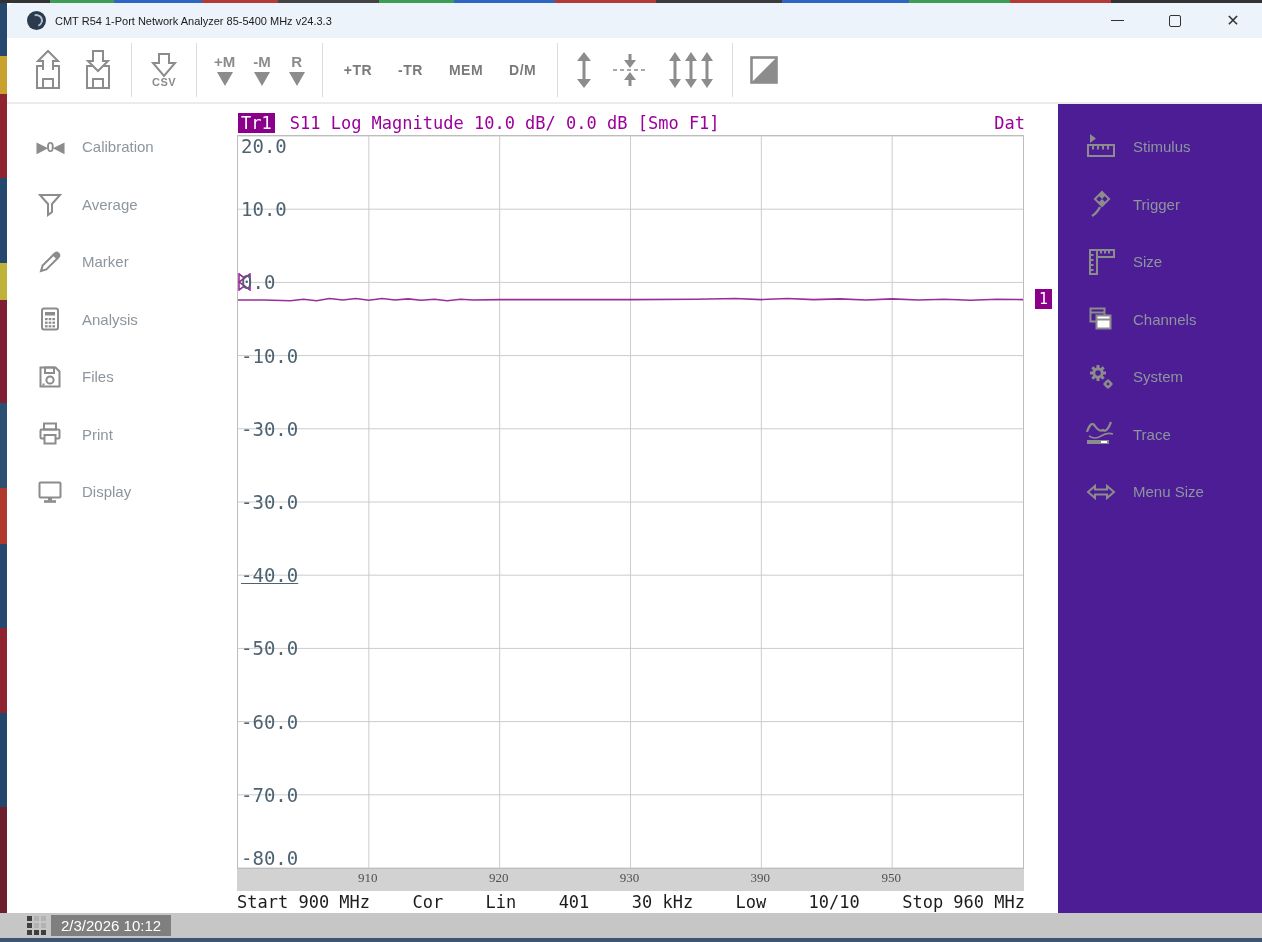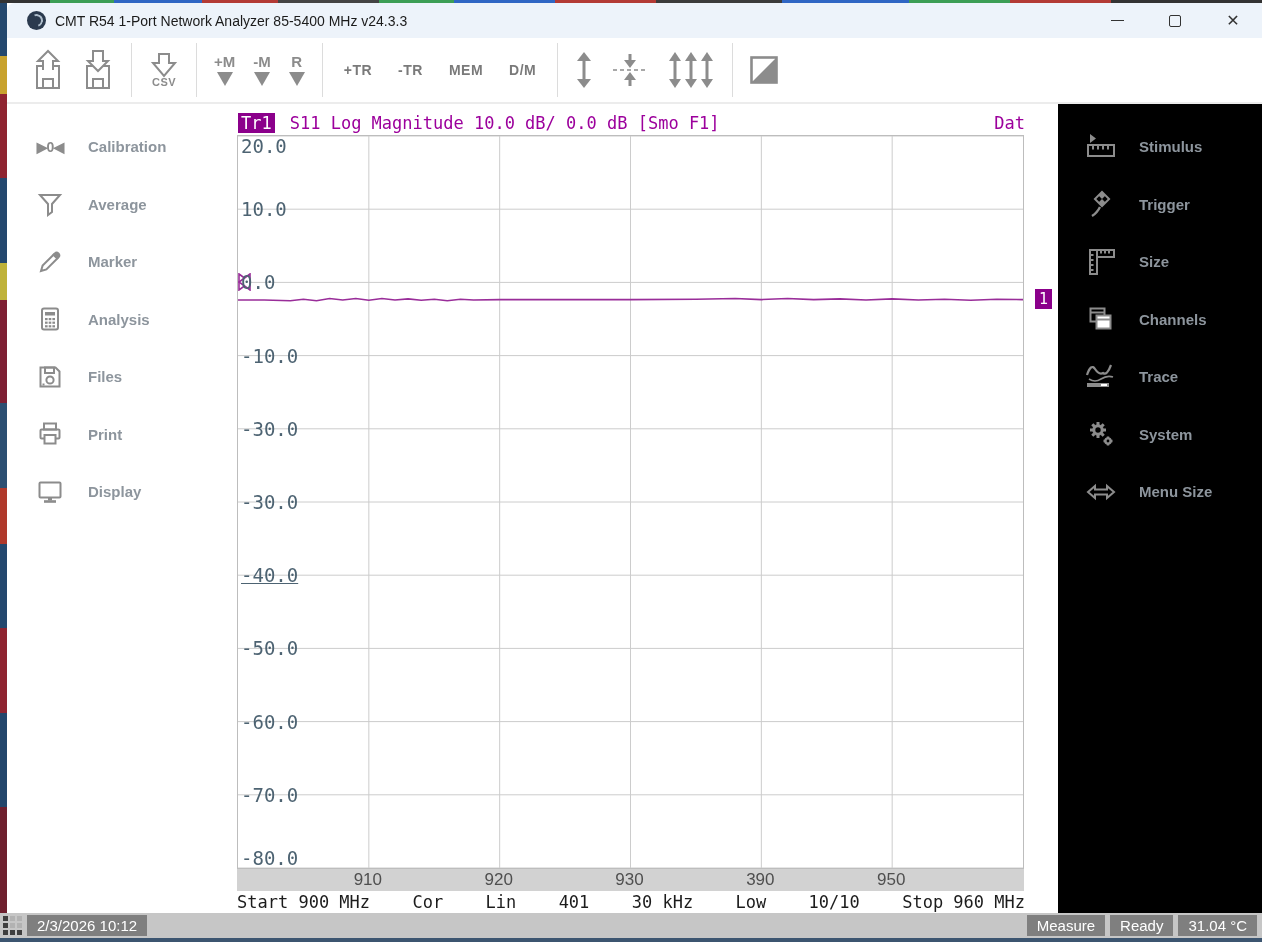--- a/index.html
+++ b/index.html
@@ -6,63 +6,63 @@
   html,body { width:1262px; height:942px; overflow:hidden; font-family:"Liberation Sans",sans-serif; background:#fff; }
   #desktop-left { position:absolute; left:0; top:0; width:7px; height:938px;
     background:linear-gradient(#24486e 0 6%, #c8a22e 6% 10%, #8f2430 10% 19%, #24486e 19% 28%, #bfb23a 28% 32%, #7e1f33 32% 43%, #2c4f72 43% 52%, #b0392b 52% 58%, #24486e 58% 67%, #8f2430 67% 76%, #23466b 76% 86%, #6e1f2e 86% 100%); }
   #desktop-top { position:absolute; left:0; top:0; width:1262px; height:3px;
     background:linear-gradient(90deg,#333 0 4%, #3c9e55 4% 9%, #2f66c4 9% 16%, #b33a35 16% 22%, #444 22% 30%, #3c9e55 30% 36%, #2f66c4 36% 44%, #b33a35 44% 52%, #3b3b3b 52% 62%, #2f66c4 62% 72%, #3c9e55 72% 80%, #b33a35 80% 88%, #333 88% 100%); }
 
   
   #titlebar { position:absolute; left:7px; top:3px; right:0; height:35px; background:#edf3fa; border-top-left-radius:8px; display:flex; align-items:center; }
   #app-icon { width:19px; height:19px; border-radius:50%; background:#2b3a4e; margin-left:20px; position:relative; overflow:hidden; flex:0 0 auto; }
   #app-icon::after { content:""; position:absolute; left:3px; top:3px; width:9px; height:9px; border-radius:50%; border:2px solid #aebdcb; border-left-color:transparent; border-bottom-color:transparent; transform:rotate(25deg); }
-  #title-text { margin-left:9px; font-size:14px; color:#1b1b1b; }
+  #title-text { margin-left:9px; font-size:11px; color:#1b1b1b; }
   #win-controls { margin-left:auto; display:flex; height:100%; }
   .win-btn { width:58px; height:100%; display:flex; align-items:center; justify-content:center; color:#333; }
   .glyph-min { width:13px; height:0; border-top:1.5px solid #333; display:block; }
   .glyph-max { width:12px; height:12px; border:1.4px solid #333; border-radius:2px; display:block; }
   .glyph-close { font-size:16px; line-height:1; color:#333; }
 
   
   #toolbar { position:absolute; left:7px; top:38px; right:0; height:66px; background:#fff; border-bottom:2px solid #ececec; display:flex; align-items:center; padding-left:16px; }
   .tb-btn { display:flex; flex-direction:column; align-items:center; justify-content:center; margin:0 9px; color:#8c8c8c; }
   .tb-sep { width:1px; height:54px; background:#dcdcdc; margin:0 8px; }
   .tb-text { font-size:14px; font-weight:700; color:#7a7a7a; letter-spacing:.5px; margin:0 13px; }
   .mk-label { font-size:15px; font-weight:700; color:#8c8c8c; line-height:14px; font-family:"Liberation Sans",sans-serif; }
   .mk-tri { width:0; height:0; border-left:8px solid transparent; border-right:8px solid transparent; border-top:14px solid #8c8c8c; margin-top:3px; }
   .csv-label { font-size:11px; font-weight:700; color:#8c8c8c; margin-top:-2px; letter-spacing:.5px; }
 
   
   #left-menu { position:absolute; left:7px; top:104px; width:224px; bottom:29px; background:#fff; padding-top:14px; }
-  #right-menu { position:absolute; left:1058px; top:104px; right:0; bottom:29px; background:#000000; padding-top:14px; }
+  #right-menu { position:absolute; left:1058px; top:104px; right:0; bottom:29px; background:#4c1d95; padding-top:14px; }
   .menu-item { height:57.5px; display:flex; align-items:center; padding-left:26px; cursor:default; }
   .menu-icon { width:34px; display:flex; justify-content:center; align-items:center; flex:0 0 auto; color:#8c8c8c; }
-  .menu-label { margin-left:21px; font-size:15px; color:#8d959d;font-weight:bold; }
+  .menu-label { margin-left:15px; font-size:15px; color:#8d959d; }
   .cal-glyph { font-size:14px; font-weight:700; color:#8c8c8c; letter-spacing:-1px; white-space:nowrap; }
 
   
   #trace-header { position:absolute; left:238px; top:112px; width:787px; height:22px; display:flex; align-items:center; font-family:"DejaVu Sans Mono",monospace; font-size:17px; }
   #trace-badge { background:#8b008b; color:#fff; padding:0 3px; line-height:20px; }
   #trace-title { color:#9c009c; margin-left:15px; white-space:pre; }
   #corner-label { margin-left:auto; color:#9c009c; }
   #plot-area { position:absolute; left:237px; top:135px; width:787px; height:734px; border:1px solid #bdbdbd; background:#fff; }
   #plot-area svg { position:absolute; left:0; top:0; }
   .ylab { position:absolute; left:3px; font-family:"DejaVu Sans Mono",monospace; font-size:19px; color:#4d6372; line-height:20px; background:transparent; }
   #x-axis-strip { position:absolute; left:237px; top:869px; width:787px; height:22px; background:#d2d2d2; }
-  .xlab { position:absolute; top:1px; transform:translateX(-50%); font-family:Liberation Sans, sans-serif; font-size:17px; color:#4f4f4f; }
+  .xlab { position:absolute; top:1px; transform:translateX(-50%); font-family:Liberation Serif, serif; font-size:13px; color:#4f4f4f; }
   .ref-tri { position:absolute; width:13px; height:18px; }
   #ref-tri-left { left:-12px; }
   #ref-tri-right { right:-13px; }
   #marker-badge { position:absolute; right:-29px; width:17px; height:20px; background:#8b008b; color:#fff; font-family:"DejaVu Sans Mono",monospace; font-size:15px; display:flex; align-items:center; justify-content:center; }
 
   #footer-row { position:absolute; left:237px; top:891px; width:788px; height:22px; display:flex; justify-content:space-between; align-items:center; font-family:"DejaVu Sans Mono",monospace; font-size:17px; color:#1c1c1c; white-space:pre; }
 
   
-  #status-bar { position:absolute; left:0; top:913px; width:1262px; height:25px; background:#c6c6c6; display:flex; align-items:center; }
+  #status-bar { position:absolute; left:0; top:913px; width:1262px; height:25px; background:#c6c6c6; display:flex; align-items:center;padding-left:24px; }
   #grip-icon { width:20px; height:20px; margin-left:2px; display:grid; grid-template-columns:repeat(3,5px); grid-template-rows:repeat(3,5px); gap:2px; align-content:center; justify-content:center; }
   #grip-icon i { display:block; background:#b2b2b2; }
   #grip-icon i.d { background:#3f3f3f; }
   .sb-box { background:#7f7f7f; color:#fff; font-size:15px; padding:1px 10px; margin-left:5px; line-height:19px; }
   #sb-right { margin-left:auto; display:flex; margin-right:5px; }
   #window-bottom-border { position:absolute; left:0; top:938px; width:1262px; height:4px; background:#3c5570; }
 
   svg.ic { stroke:#8c8c8c; fill:none; stroke-width:2; }
 </style>
 </head>
@@ -290,39 +290,39 @@
           <rect x="3.5" y="2.5" width="14" height="13"></rect>
           <path d="M3.5 6.5 h14"></path>
           <rect x="9.5" y="9.5" width="14" height="13" fill="#fff"></rect>
           <path d="M9.5 13.5 h14"></path>
         </svg>
     </span>
     <span class="menu-label">Channels</span>
   </div>
   <div class="menu-item">
     <span class="menu-icon">
+      <svg class="ic" width="28" height="28" viewBox="0 0 28 28">
+          <circle cx="11" cy="10" r="4.2" stroke-width="3"></circle>
+          <path d="M11 2 v3 M11 15 v3 M3 10 h3 M16 10 h3 M5.3 4.3 l2.1 2.1 M14.6 13.6 l2.1 2.1 M16.7 4.3 l-2.1 2.1 M5.3 15.7 l2.1-2.1" stroke-width="3"></path>
+          <circle cx="21" cy="21" r="2.6" stroke-width="2.4"></circle>
+          <path d="M21 16.5 v2 M21 23.5 v2 M16.5 21 h2 M23.5 21 h2" stroke-width="2.4"></path>
+        </svg>
+    </span>
+    <span class="menu-label">System</span>
+  </div>
+  <div class="menu-item">
+    <span class="menu-icon">
       <svg class="ic" width="32" height="28" viewBox="0 0 32 28">
           <path d="M2 12 q4-12 8-6 t8 4 q4 3 8-8" stroke-width="2.2"></path>
           <path d="M4 16 q6 4 12 0 t12-2" stroke-width="1.6"></path>
           <rect x="2" y="20" width="22" height="4" fill="#8c8c8c" stroke="none"></rect>
           <rect x="16" y="21" width="6" height="2" fill="#fff" stroke="none"></rect>
         </svg>
     </span>
     <span class="menu-label">Trace</span>
-  </div>
-  <div class="menu-item">
-    <span class="menu-icon">
-      <svg class="ic" width="28" height="28" viewBox="0 0 28 28">
-          <circle cx="11" cy="10" r="4.2" stroke-width="3"></circle>
-          <path d="M11 2 v3 M11 15 v3 M3 10 h3 M16 10 h3 M5.3 4.3 l2.1 2.1 M14.6 13.6 l2.1 2.1 M16.7 4.3 l-2.1 2.1 M5.3 15.7 l2.1-2.1" stroke-width="3"></path>
-          <circle cx="21" cy="21" r="2.6" stroke-width="2.4"></circle>
-          <path d="M21 16.5 v2 M21 23.5 v2 M16.5 21 h2 M23.5 21 h2" stroke-width="2.4"></path>
-        </svg>
-    </span>
-    <span class="menu-label">System</span>
   </div>
   <div class="menu-item">
     <span class="menu-icon">
       <svg width="30" height="18" viewBox="0 0 30 18">
           <polygon points="2,9 9,3 9,6.5 21,6.5 21,3 28,9 21,15 21,11.5 9,11.5 9,15" fill="none" stroke="#8c8c8c" stroke-width="2"></polygon>
         </svg>
     </span>
     <span class="menu-label">Menu Size</span>
   </div>
 </div>
@@ -398,19 +398,14 @@
       <i></i>
       <i></i>
       <i class="d"></i>
       <i></i>
       <i></i>
       <i class="d"></i>
       <i class="d"></i>
       <i class="d"></i>
   </div>
   <div class="sb-box">2/3/2026 10:12</div>
-  <div id="sb-right">
-    <div class="sb-box">Measure</div>
-    <div class="sb-box">Ready</div>
-    <div class="sb-box">31.04 °C</div>
-  </div>
 </div>
 <div id="window-bottom-border"></div>
 
 </body></html>

